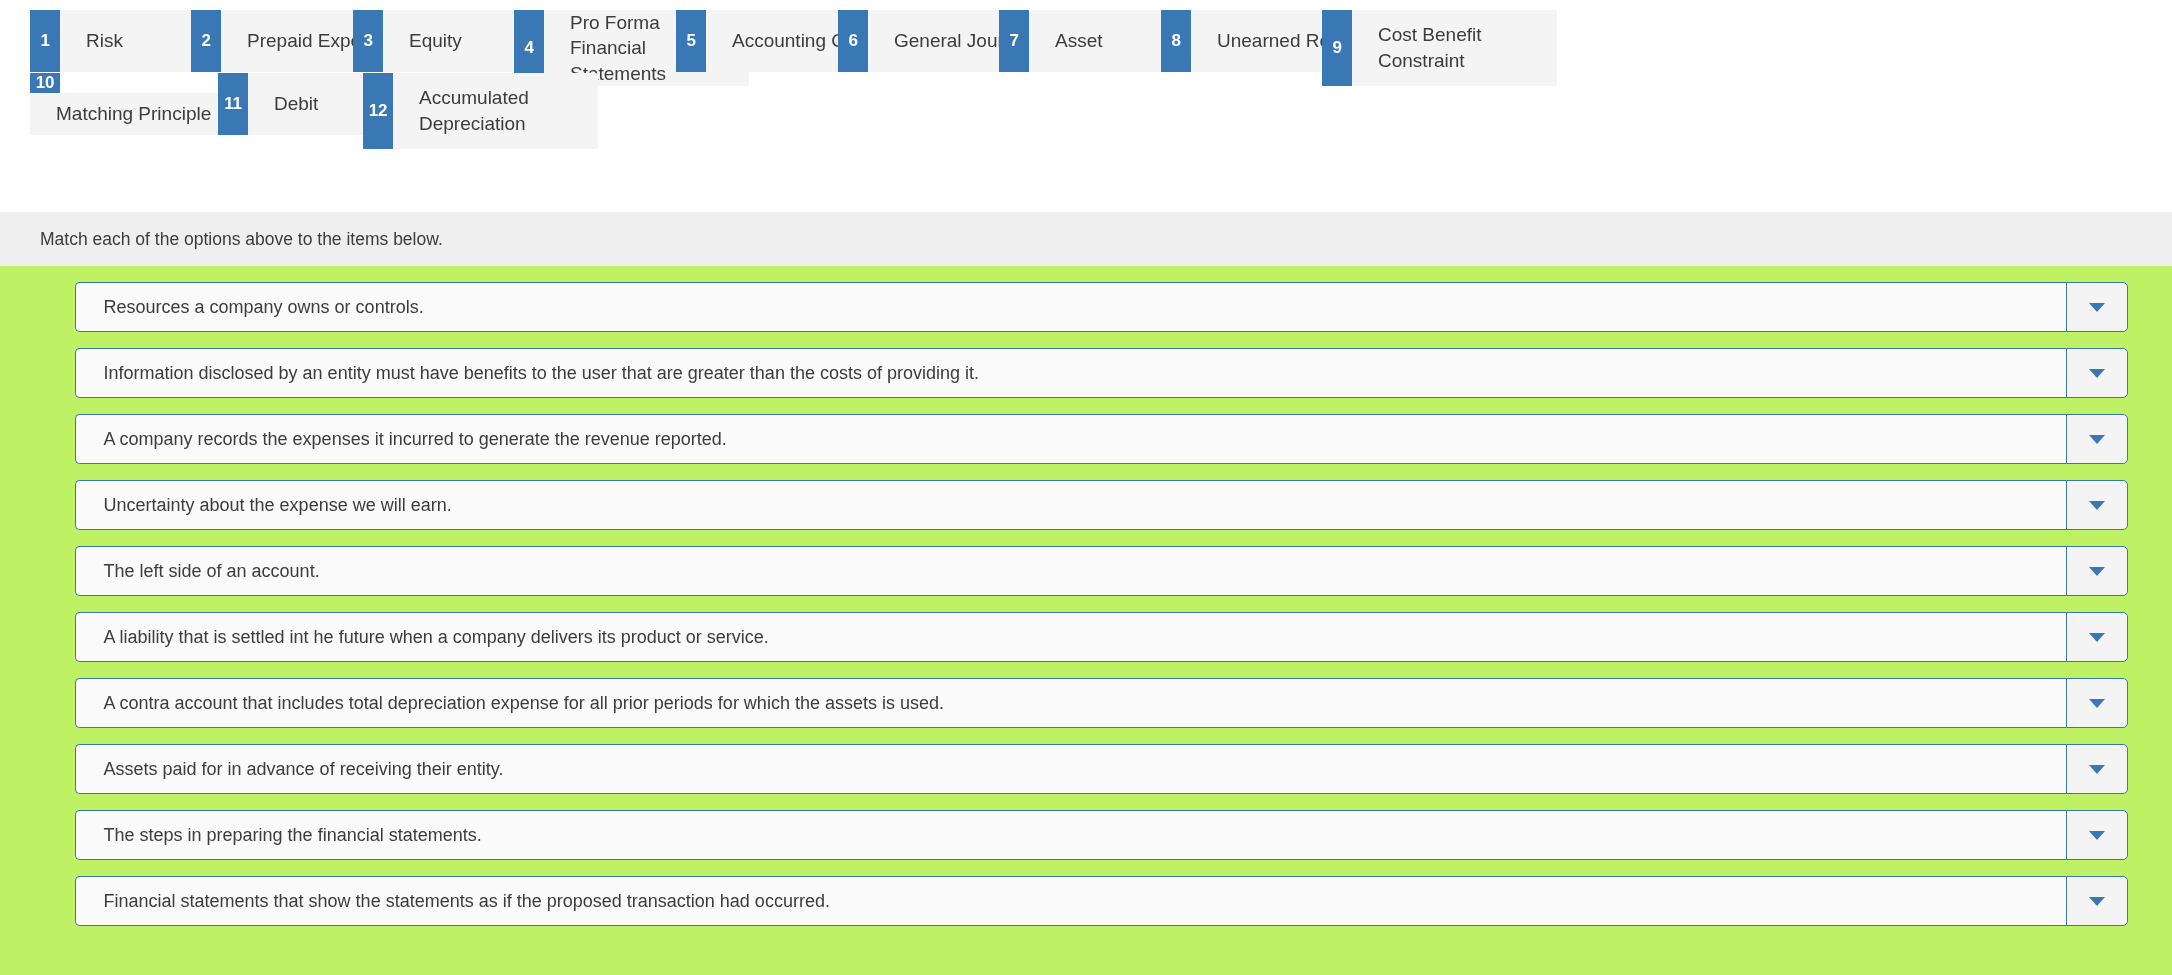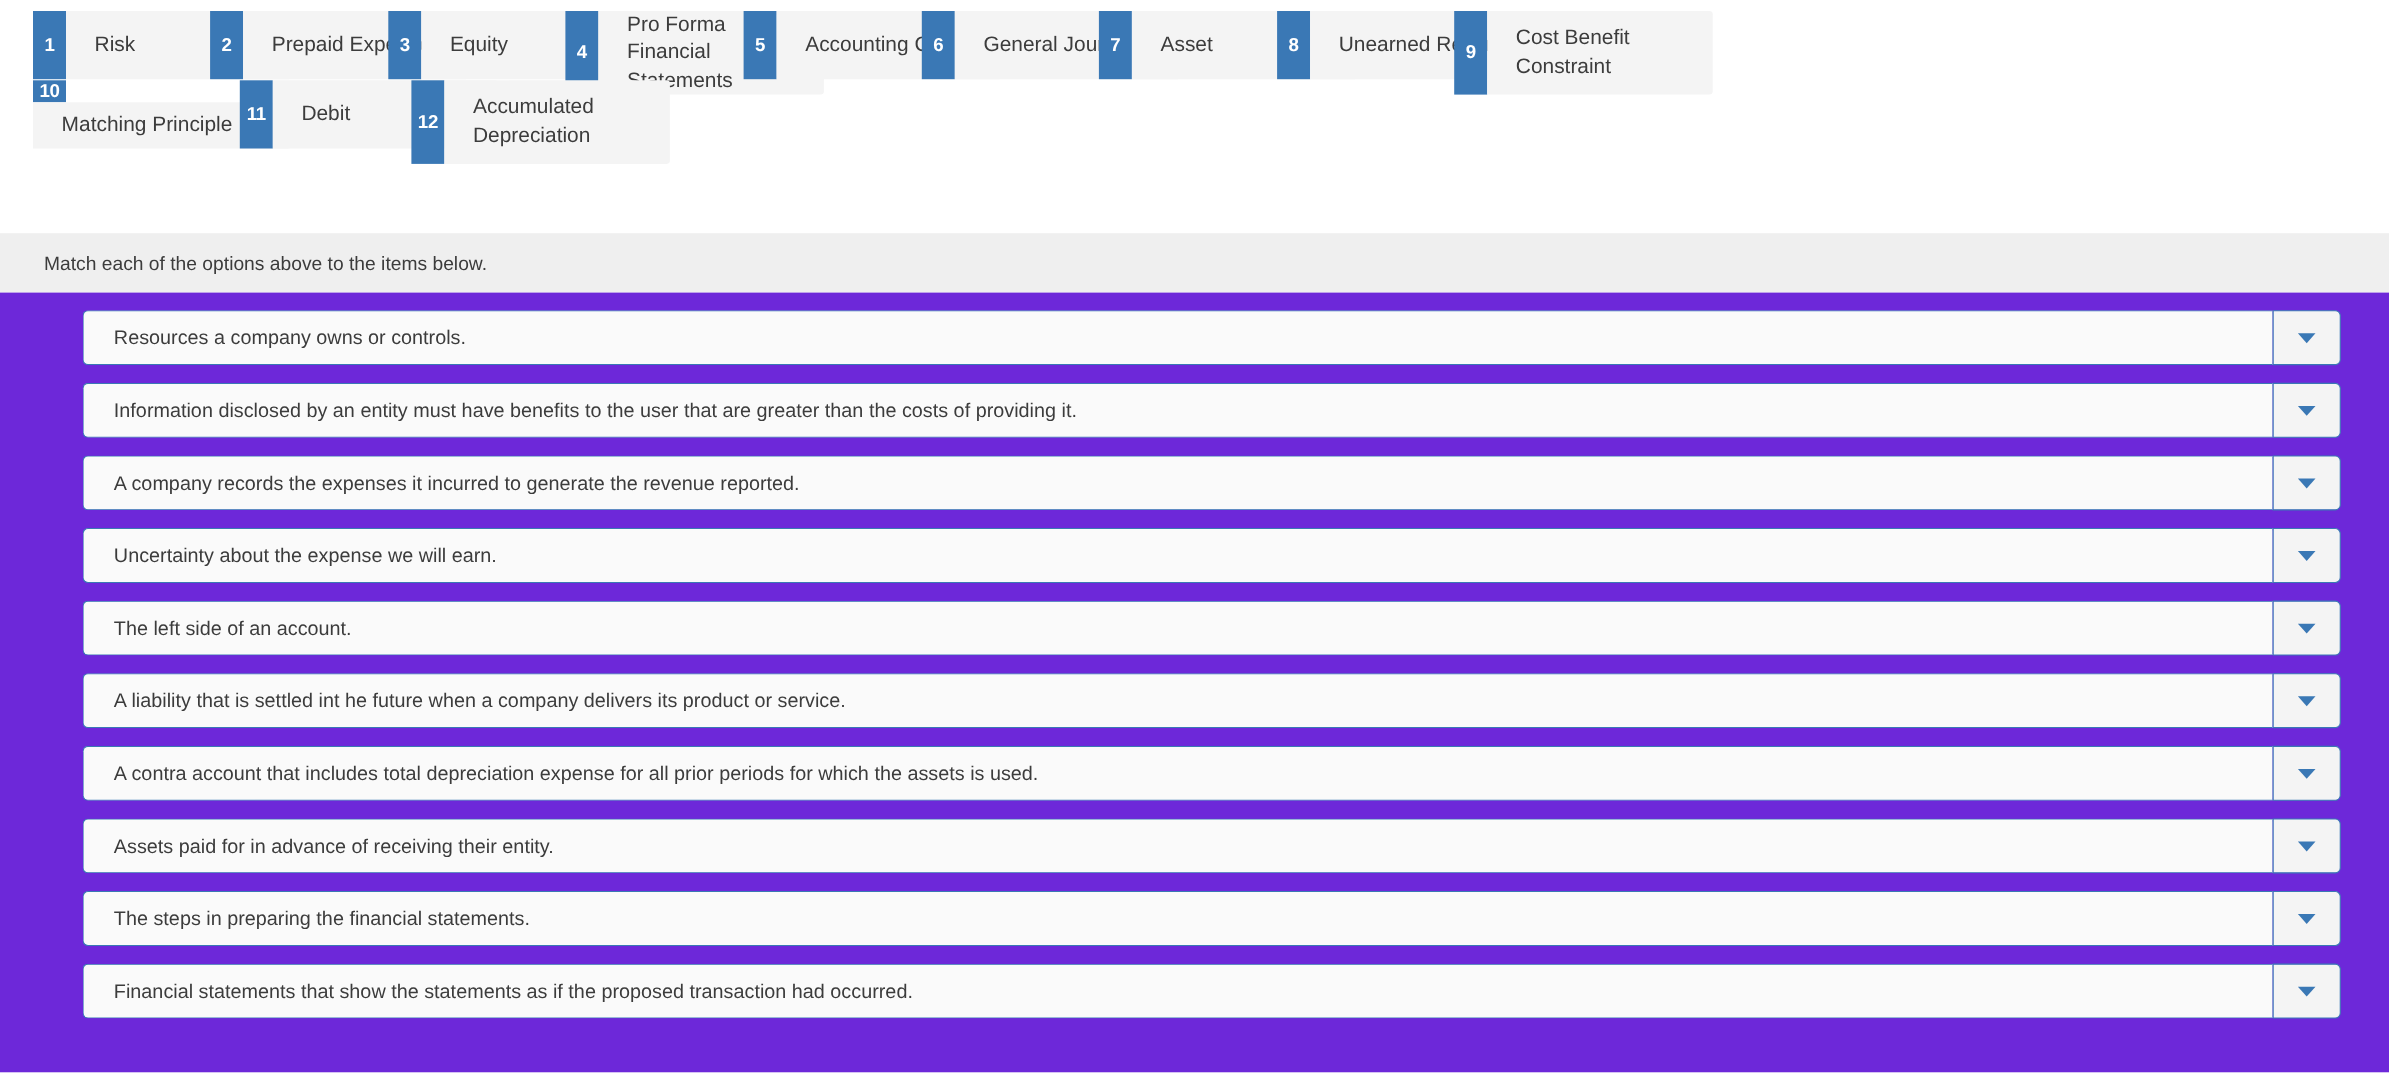--- a/index.html
+++ b/index.html
@@ -76,21 +76,21 @@
     text-align: center;
   }
 
   
   .match-area {
     position: absolute;
     left: 0;
     top: 266px;
     width: 2172px;
     height: 709px;
-    background: #6d28d9;
+    background: #bef264;
     padding: 16px 0 0 0;
   }
   .match-row {
     position: relative;
     display: flex;
     align-items: stretch;
     margin: 0 auto 16px auto;
     width: 2083px;
     height: 50px;
     padding-left: 30px;
@@ -170,21 +170,21 @@
 Constraint</div>
       </div>
       <div class="option-chip" style="left: 30px; top: 73px; width: 235px; flex-direction: column;">
         <div class="chip-num">10</div>
         <div class="chip-label">Matching Principle</div>
       </div>
       <div class="option-chip" style="left: 191px; top: 73px; width: 235px; margin-left: 27px;">
         <div class="chip-num">11</div>
         <div class="chip-label">Debit</div>
       </div>
-      <div class="option-chip tall" style="left: 374px; top: 73px; width: 235px;">
+      <div class="option-chip tall" style="left: 363px; top: 73px; width: 235px;">
         <div class="chip-num">12</div>
         <div class="chip-label">Accumulated
 Depreciation</div>
       </div>
     </div>
 
   <div class="instruction-banner">
     <span class="instruction-text">Match each of the options above to the items below.</span>
   </div>
 

